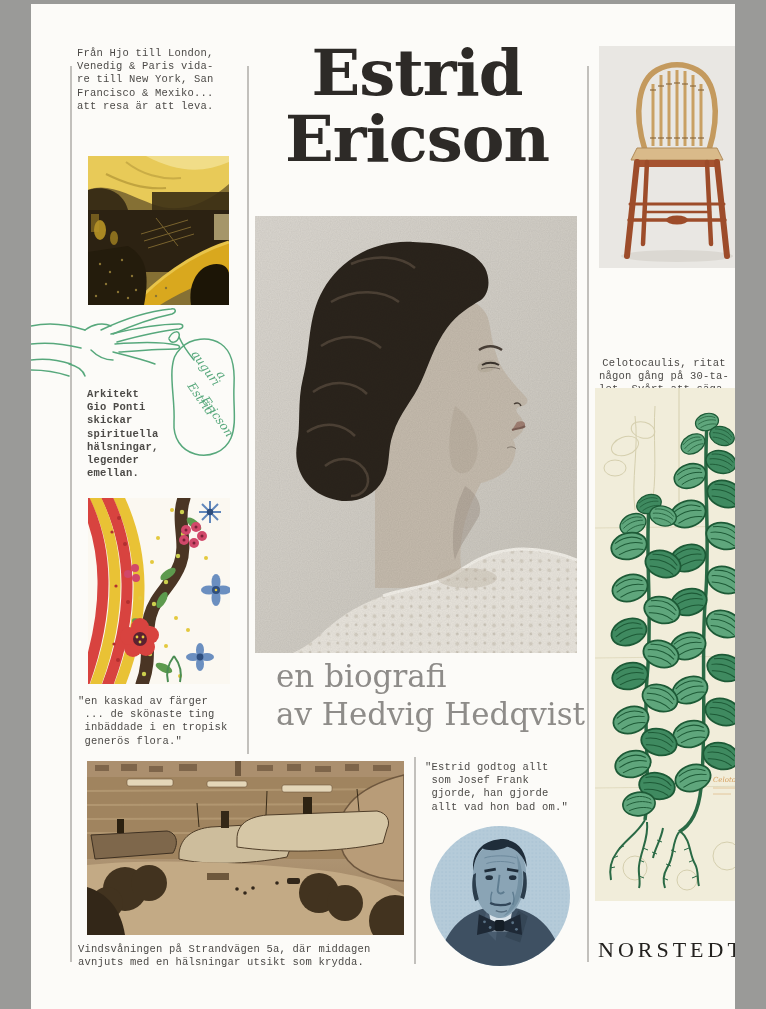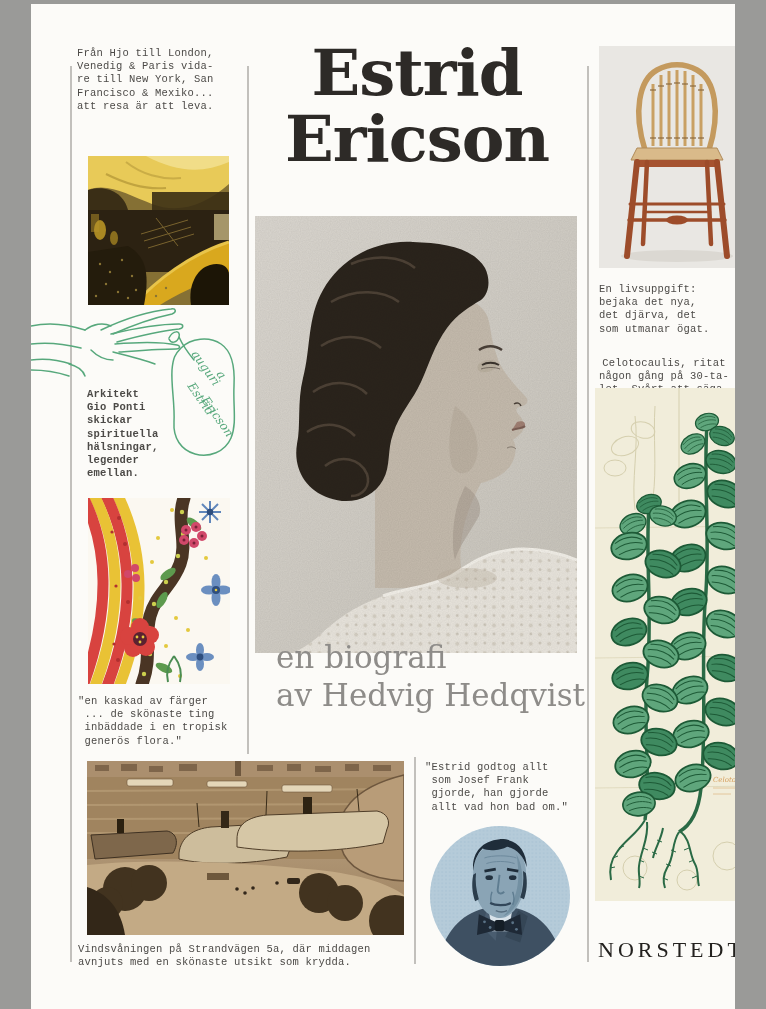--- a/index.html
+++ b/index.html
@@ -15,21 +15,21 @@
     color:#4c4a47; white-space:pre;
   }
   .photo { position:absolute; }
   .photo svg { display:block; }
   .title {
     position:absolute; left:216px; top:36px; width:340px; text-align:center;
     font-family:"DejaVu Serif","Liberation Serif",serif; font-weight:bold;
     font-size:64px; line-height:66px; letter-spacing:-1px; color:#2d2a27;
   }
   .subtitle {
-    position:absolute; left:245px; top:634px;
+    position:absolute; left:245px; top:653px;
     font-family:"DejaVu Serif","Liberation Serif",serif;
     font-size:31px; line-height:38px; color:#8e8c89; white-space:pre-line;
   }
   .publisher {
     position:absolute; left:567px; top:933px;
     font-family:"Liberation Serif","DejaVu Serif",serif;
     font-size:22px; letter-spacing:4px; color:#23211e;
   }
 </style>
 </head>
@@ -299,21 +299,21 @@
         <circle cx="150" cy="128" r="1.8"></circle>
           <circle cx="158" cy="132" r="1.8"></circle>
           <circle cx="166" cy="127" r="1.8"></circle>
         <circle cx="190" cy="122" r="1.8"></circle>
           <rect x="200" y="117" width="13" height="6" rx="2"></rect>
       </g>
     </svg>
   </div>
 
   <div class="mono" style="left:47px; top:939px;">Vindsvåningen på Strandvägen 5a, där middagen
-avnjuts med en skönaste utsikt som krydda.</div>
+avnjuts med en hälsningar utsikt som krydda.</div>
 
   <div class="title">
     <div>Estrid</div>
     <div>Ericson</div>
   </div>
 
   <div class="photo" style="left:224px; top:212px;">
     <svg width="322" height="437" viewBox="0 0 322 437">
       <defs>
         <linearGradient id="pbg" x1="0" y1="0" x2="1" y2="1">
@@ -466,24 +466,20 @@
         <line x1="48" y1="116" x2="44" y2="198" stroke-width="4.5"></line>
         <line x1="108" y1="116" x2="112" y2="198" stroke-width="4.5"></line>
         <line x1="31" y1="158" x2="125" y2="158" stroke-width="3"></line>
         <line x1="30" y1="174" x2="126" y2="174" stroke-width="3.5"></line>
         <line x1="45" y1="166" x2="111" y2="166" stroke-width="2.5"></line>
       </g>
       <ellipse cx="78" cy="174" rx="11" ry="4.5" fill="#9d4c2a"></ellipse>
     </svg>
   </div>
 
-  <div class="mono" style="left:568px; top:279px;">En livsuppgift:
-bejaka det nya,
-det djärva, det
-som utmanar ögat.</div>
   <div class="mono" style="left:568px; top:353px;text-align:center;">Celotocaulis, ritat
 någon gång på 30-ta-
 let. Svårt att säga,
 lätt att älska.</div>
 
   <div class="photo" style="left:564px; top:384px;">
     <svg width="164" height="513" viewBox="0 0 164 513">
       <defs>
         <g id="lf">
           <ellipse rx="18" ry="13" stroke="#1d5a36" stroke-width="1.8"></ellipse>

